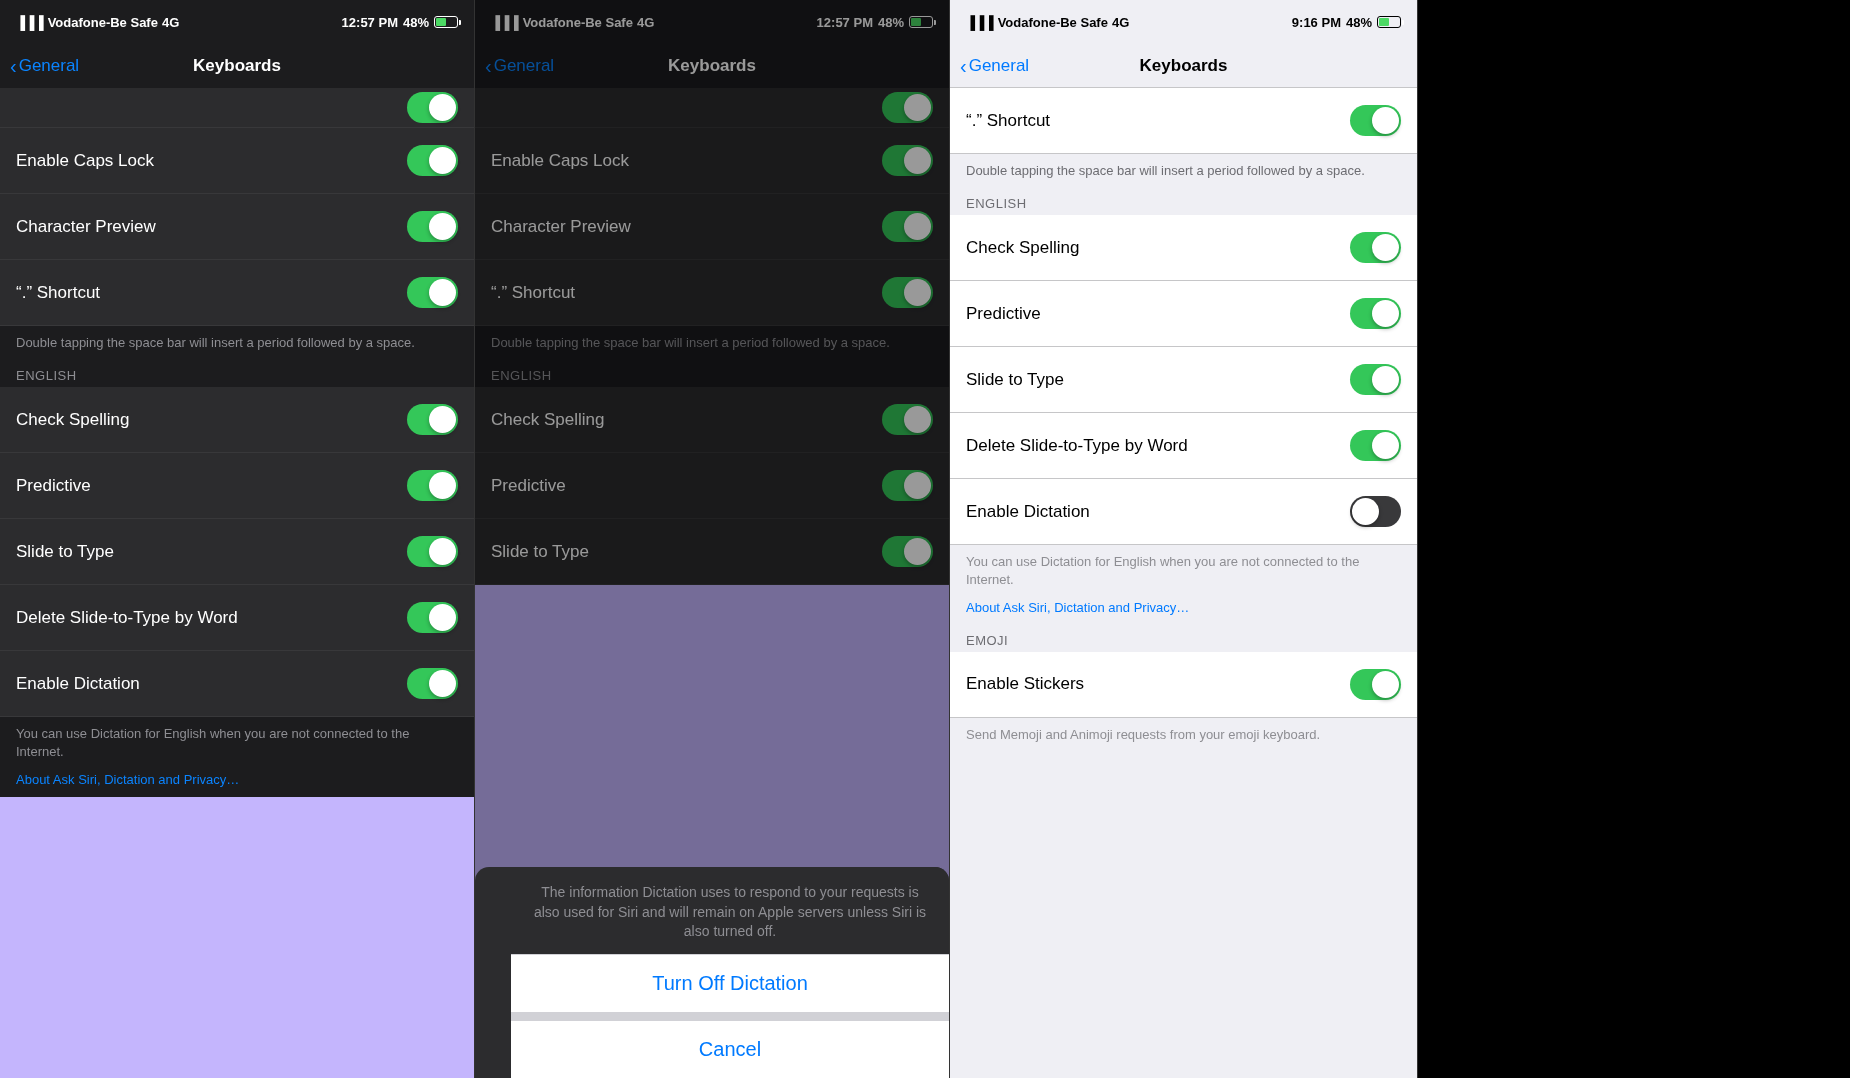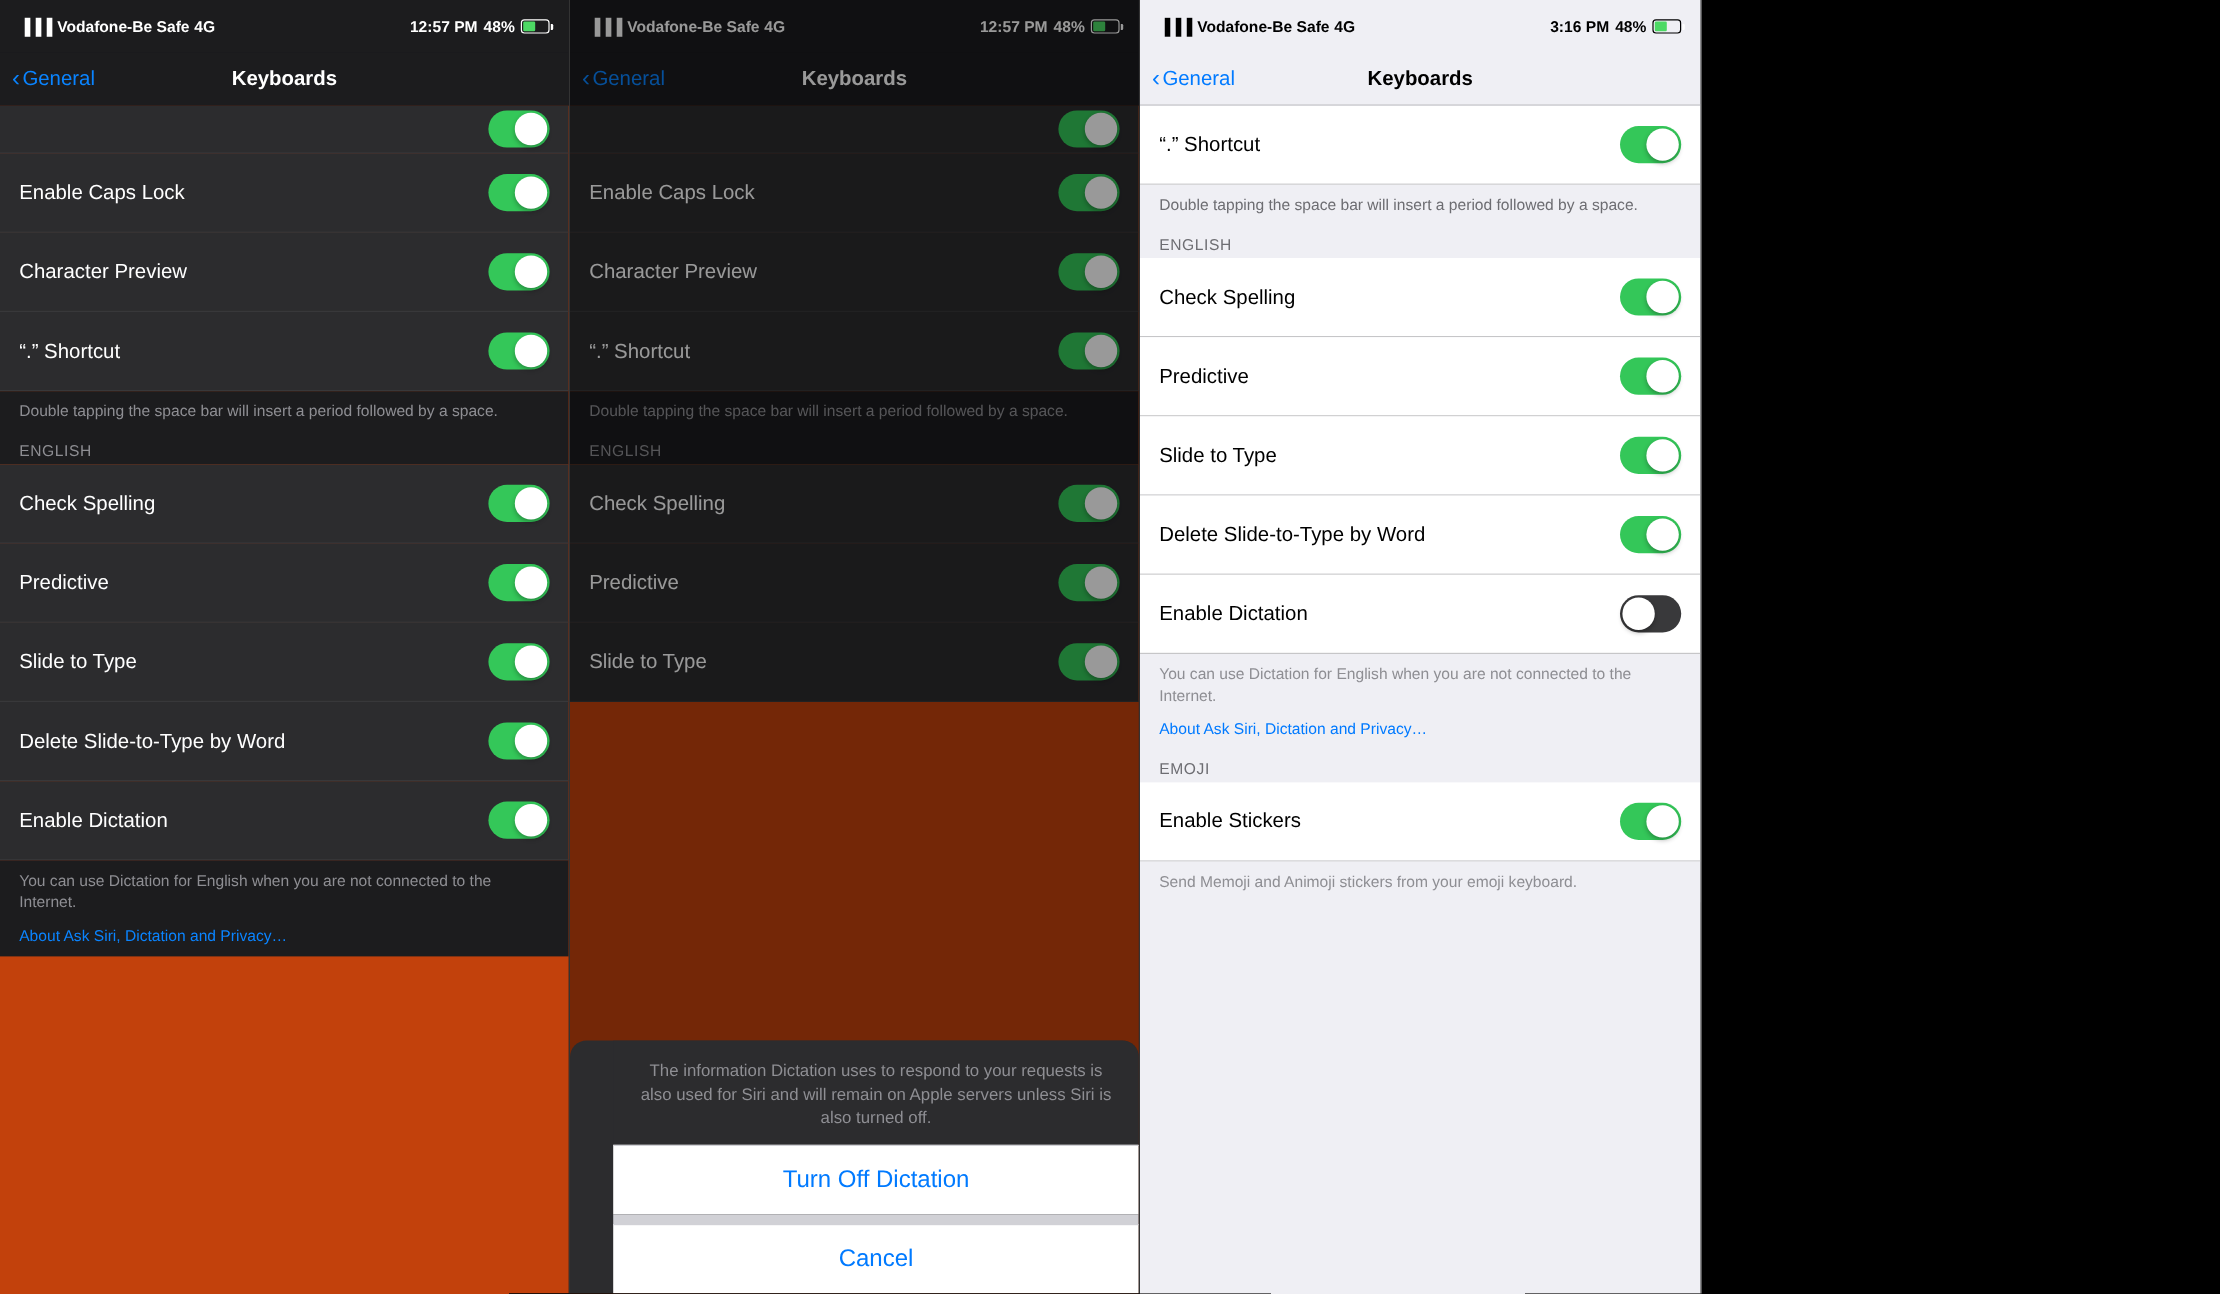--- a/index.html
+++ b/index.html
@@ -104,21 +104,21 @@
     .nav-title {
       font-size: 17px;
       font-weight: 600;
       color: #fff;
     }
 
     
     .settings-content {
       flex: 1;
       overflow: hidden;
-      background: #c2410c;
+      background: #c4b5fd;
     }
 
     .settings-row {
       display: flex;
       align-items: center;
       justify-content: space-between;
       padding: 0 16px;
       height: 66px;
       border-bottom: 0.5px solid #38383a;
       background: #2c2c2e;
@@ -479,21 +479,21 @@
 
 <div class="phone-panel panel-third" style="width:468px;background:#efeff4;">
 
   <div class="status-bar" style="background:#efeff4;">
     <div class="status-left">
       <span style="color:#000;">▐▐▐</span>
       <span style="color:#000;">Vodafone-Be Safe</span>
       <span style="color:#000;">4G</span>
     </div>
     <div class="status-right">
-      <span style="color:#000;">3:16 PM</span>
+      <span style="color:#000;">9:16 PM</span>
       <span style="color:#000;">48%</span>
       <span class="battery-icon" style="border-color:#000;">
         <span class="battery-fill"></span>
       </span>
     </div>
   </div>
 
   <div class="nav-bar" style="background:#efeff4;border-bottom:0.5px solid #c6c6c8;">
     <div class="nav-back" style="color:#007aff;">
       <span class="nav-back-chevron">‹</span>
@@ -551,15 +551,15 @@
     <div class="settings-note-light">You can use Dictation for English when you are not connected to the Internet.</div>
     <div class="settings-link-light">About Ask Siri, Dictation and Privacy…</div>
 
     <div class="settings-group-header-light">EMOJI</div>
     <div class="settings-row" style="background:#fff;border-bottom:0.5px solid #c6c6c8;">
       <span class="settings-row-label" style="color:#000;">Enable Stickers</span>
       <div class="toggle on">
         <div class="toggle-thumb"></div>
       </div>
     </div>
-    <div class="settings-note-light">Send Memoji and Animoji stickers from your emoji keyboard.</div>
+    <div class="settings-note-light">Send Memoji and Animoji requests from your emoji keyboard.</div>
   </div>
 </div>
 
 </body></html>

